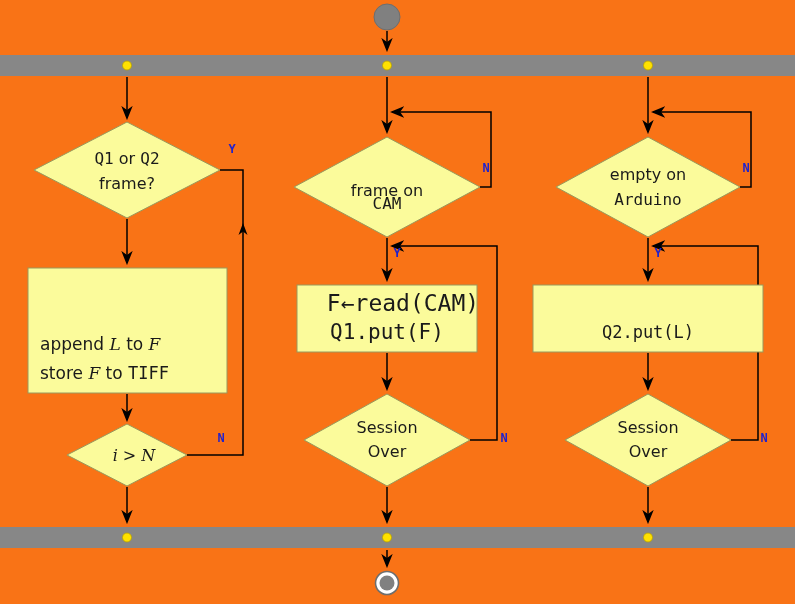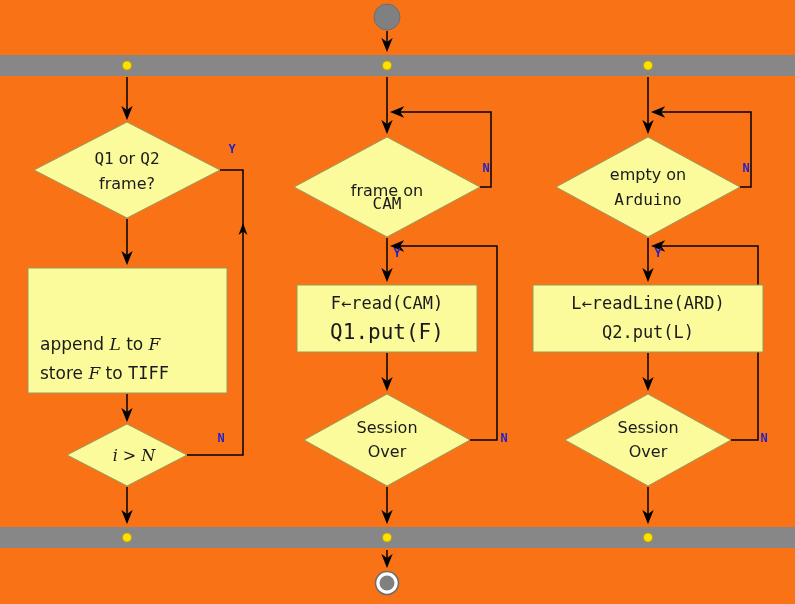--- a/index.html
+++ b/index.html
@@ -82,31 +82,30 @@
 
 <div class="lbl-left" style="left:40px;top:373px"><span>store </span><span class="math">F</span><span> to </span><span class="code">TIFF</span></div>
 <div class="lbl-left" style="left:40px;top:344px"><span>append </span><span class="math">L</span><span> to </span><span class="math">F</span></div>
 
 <div class="lbl math" style="left:134px;top:456px">i &gt; N</div>
 <div class="lbl branch" style="left:232px;top:149px">Y</div>
 <div class="lbl branch" style="left:221px;top:438px">N</div>
 
 <div class="lbl" style="left:387px;top:191px">frame on</div>
 <div class="lbl code" style="left:387px;top:204px">CAM</div>
-<div class="lbl code" style="left:387px;top:303px;font-size:17px">F←read(CAM)</div>
+<div class="lbl code" style="left:403px;top:303px;font-size:23px">F←read(CAM)</div>
 <div class="lbl code" style="left:387px;top:332px;font-size:21px">Q1.put(F)</div>
 <div class="lbl" style="left:387px;top:428px">Session</div>
 <div class="lbl" style="left:387px;top:452px">Over</div>
 <div class="lbl branch" style="left:486px;top:168px">N</div>
 <div class="lbl branch" style="left:397px;top:253px">Y</div>
 <div class="lbl branch" style="left:504px;top:438px">N</div>
 
 <div class="lbl" style="left:648px;top:175px">empty on</div>
 <div class="lbl code" style="left:648px;top:200px">Arduino</div>
-<div class="lbl code" style="left:648px;top:303px;font-size:17px">L←readLine(ARD)</div>
 <div class="lbl code" style="left:648px;top:332px;font-size:17px">Q2.put(L)</div>
 <div class="lbl" style="left:648px;top:428px">Session</div>
 <div class="lbl" style="left:648px;top:452px">Over</div>
 <div class="lbl branch" style="left:746px;top:168px">N</div>
 <div class="lbl branch" style="left:658px;top:253px">Y</div>
 <div class="lbl branch" style="left:764px;top:438px">N</div>
 
 </div>
 
 </body></html>

